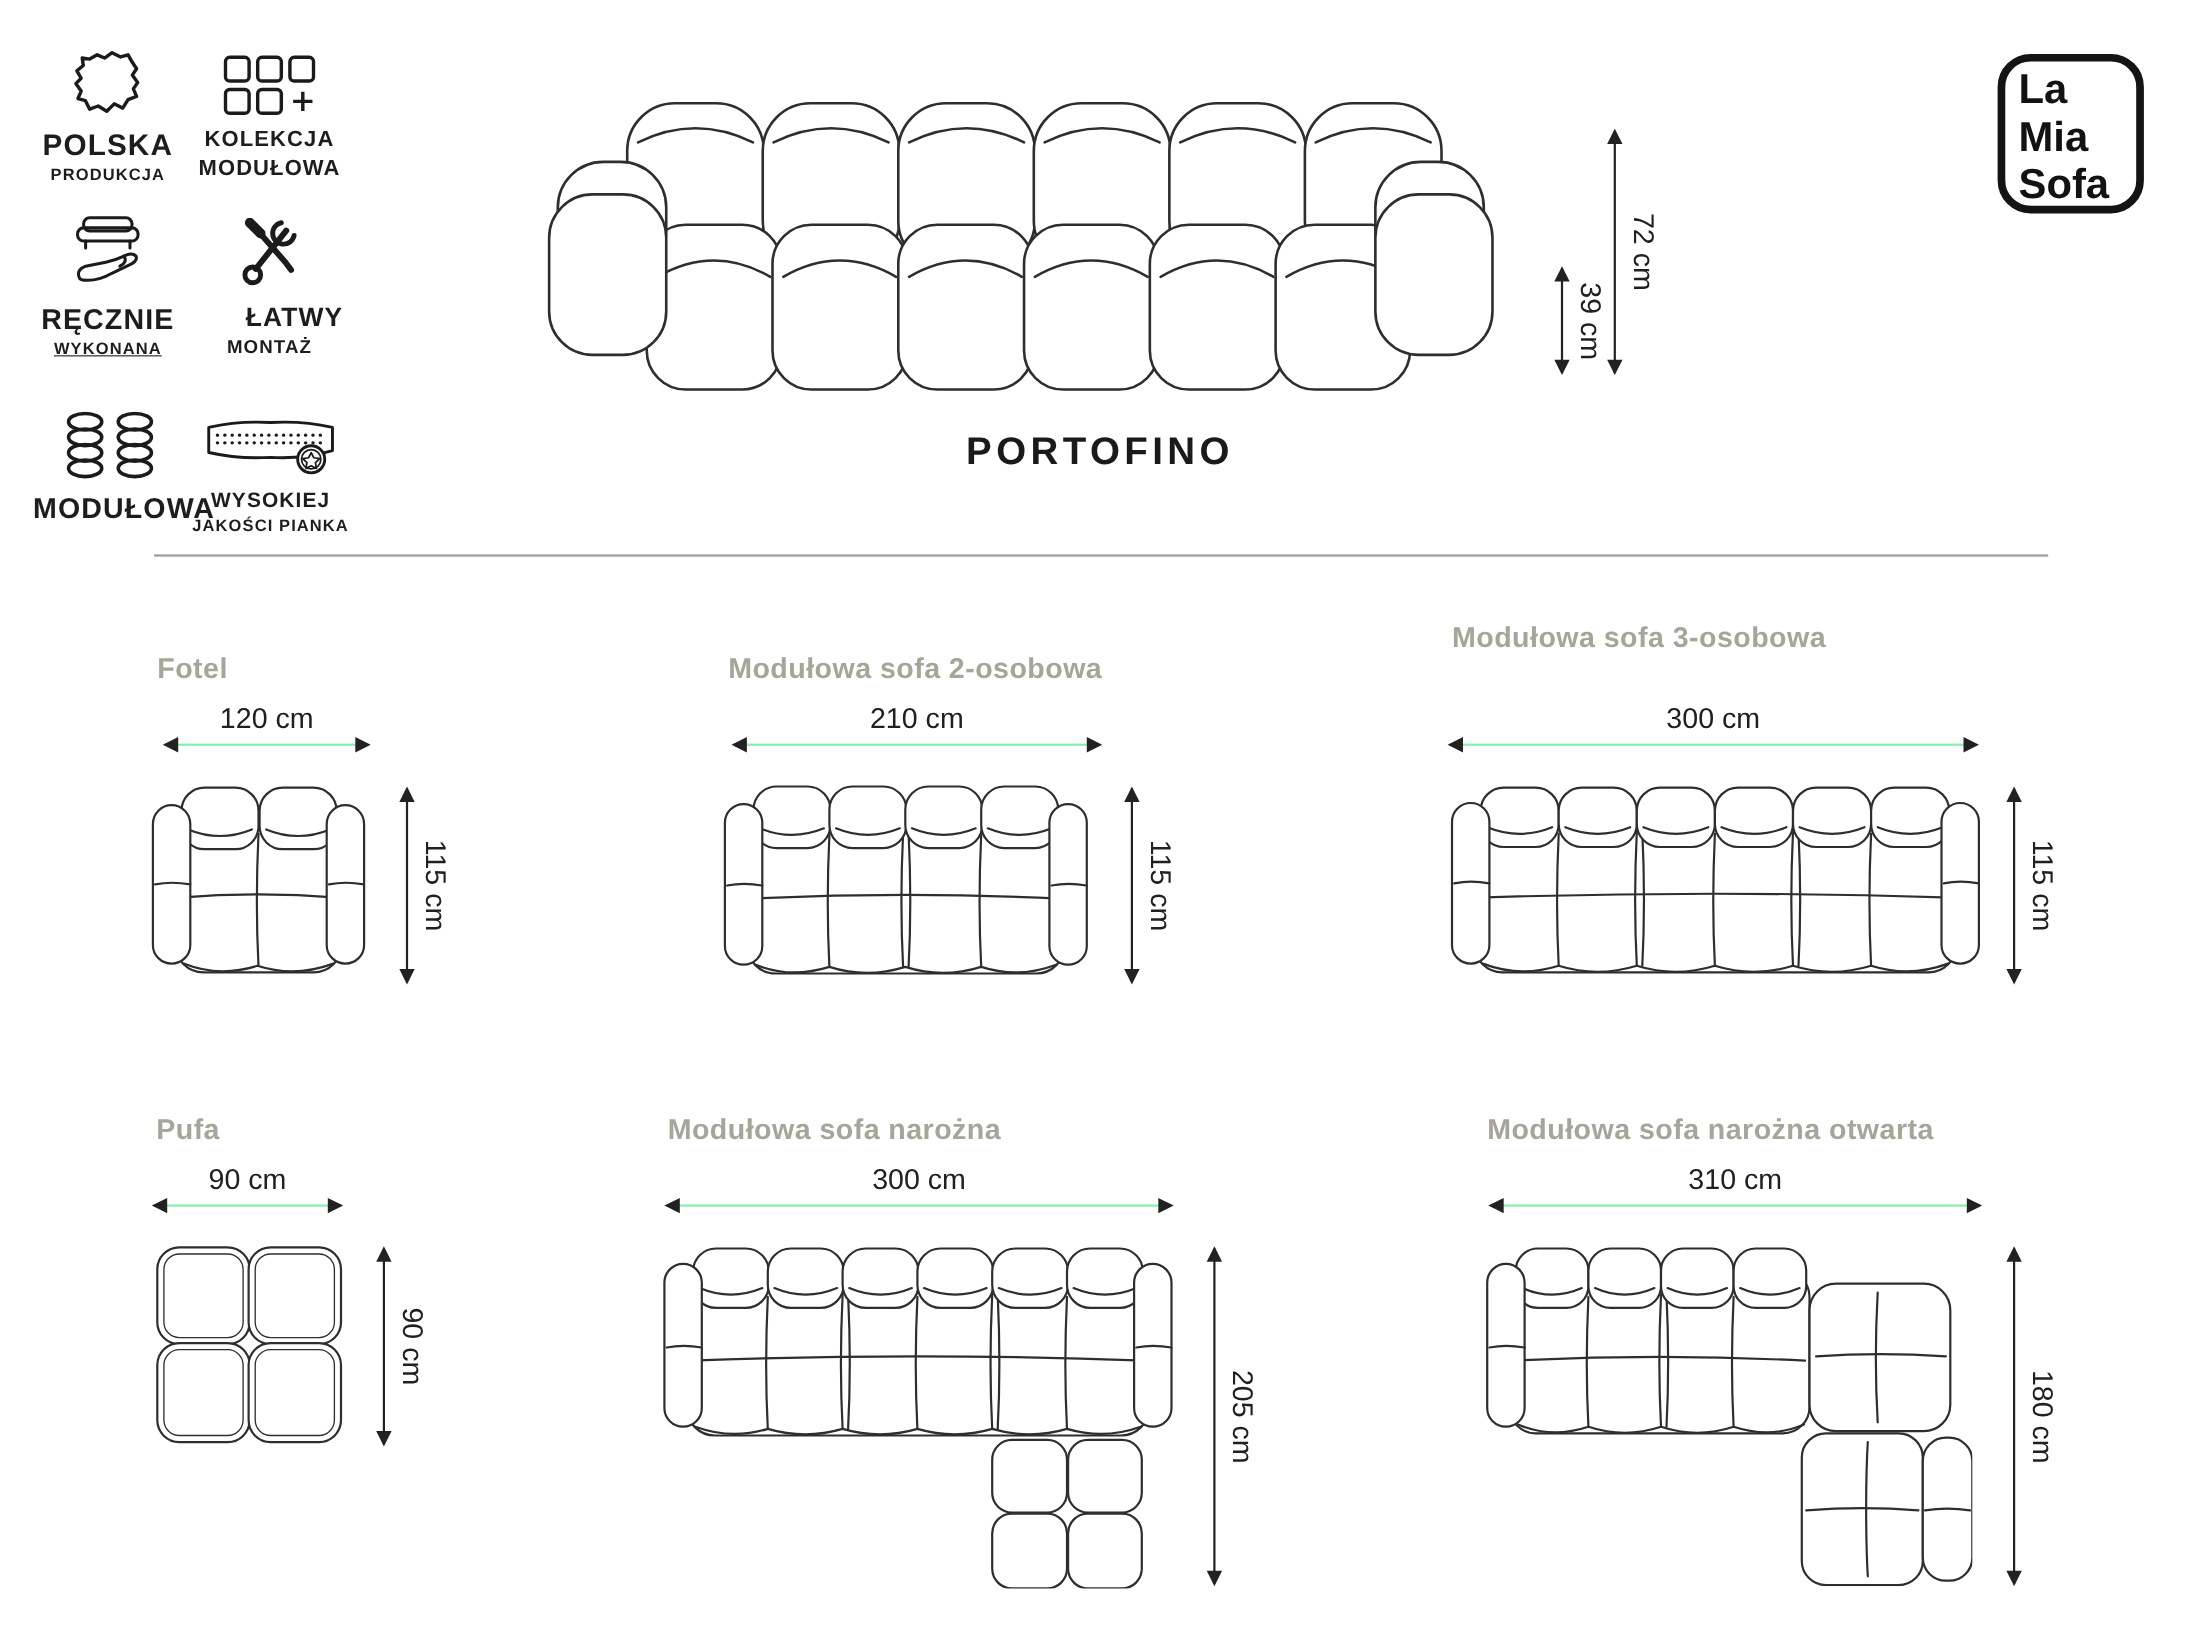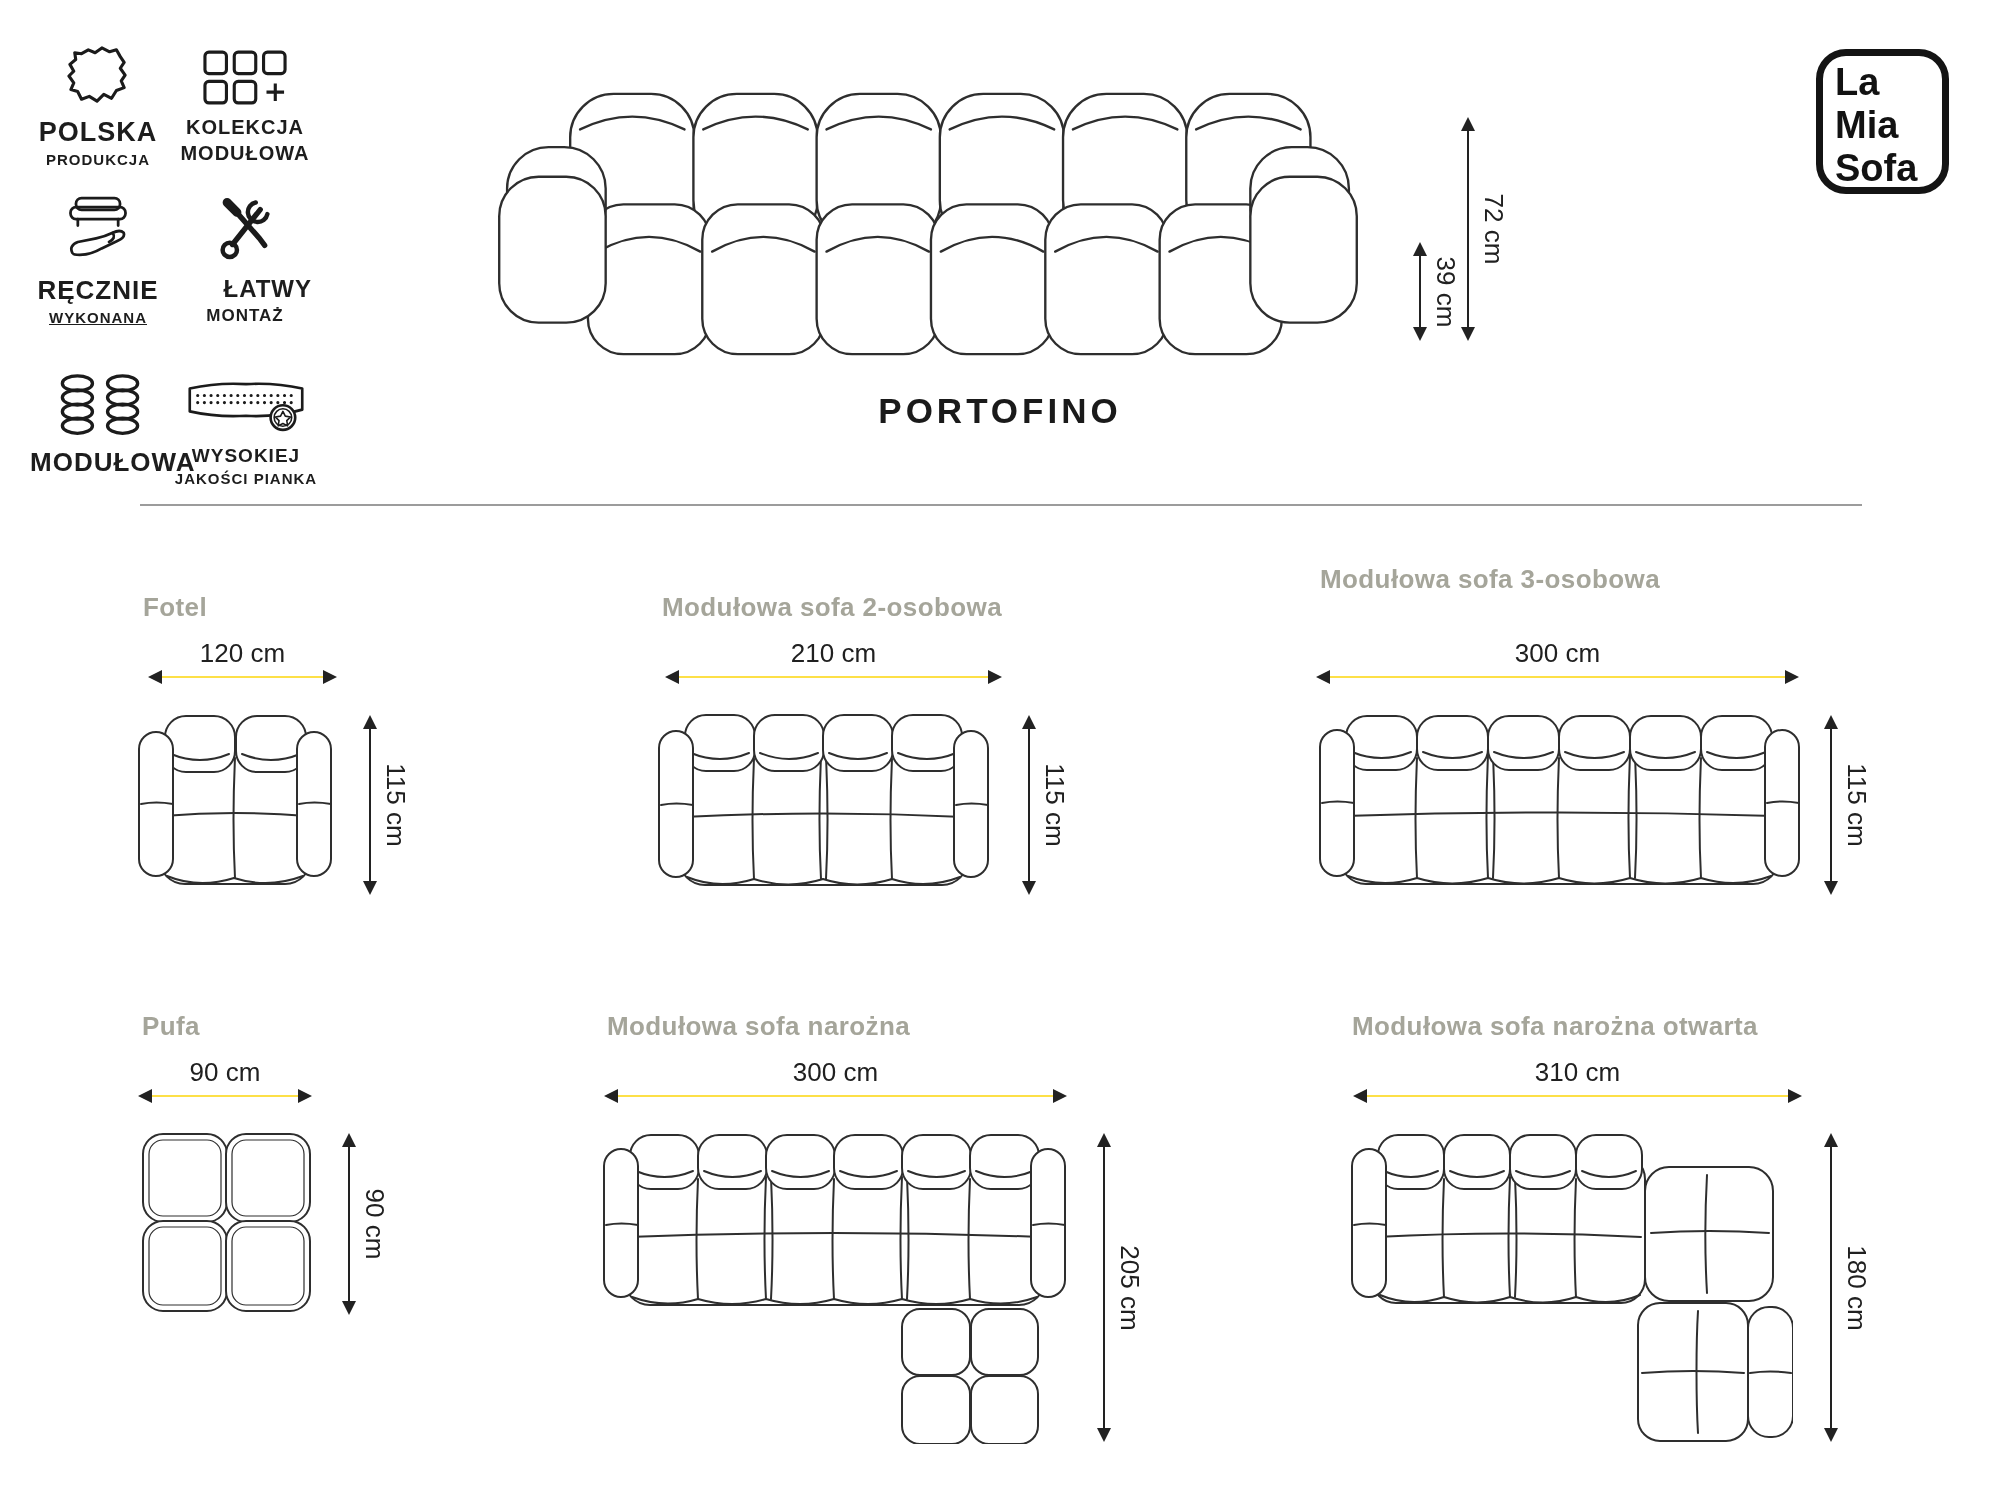--- a/index.html
+++ b/index.html
@@ -29,21 +29,21 @@
            font-size:35px;font-weight:700;letter-spacing:4px;color:#1a1a1a;}
 
   
   .divider{position:absolute;left:140px;top:504px;width:1722px;height:2px;background:#9c9c9c;}
 
   
   .vtitle{position:absolute;font-size:26px;font-weight:600;color:#a5a59a;
           letter-spacing:0.4px;white-space:nowrap;}
 
   
-  .dim-h{position:absolute;height:2px;background:#fde047;}
+  .dim-h{position:absolute;height:2px;background:#86efac;}
   .dim-h::before{content:"";position:absolute;left:-2px;top:-6px;width:0;height:0;
     border:7px solid transparent;border-left:0;border-right:14px solid #222;}
   .dim-h::after{content:"";position:absolute;right:-2px;top:-6px;width:0;height:0;
     border:7px solid transparent;border-right:0;border-left:14px solid #222;}
   .dim-h .dim-label{position:absolute;left:0;right:0;bottom:9px;text-align:center;
     font-size:26px;color:#202020;white-space:nowrap;}
   .dim-v{position:absolute;width:2px;background:#222;}
   .dim-v::before{content:"";position:absolute;top:-2px;left:-6px;width:0;height:0;
     border:7px solid transparent;border-top:0;border-bottom:14px solid #222;}
   .dim-v::after{content:"";position:absolute;bottom:-2px;left:-6px;width:0;height:0;

